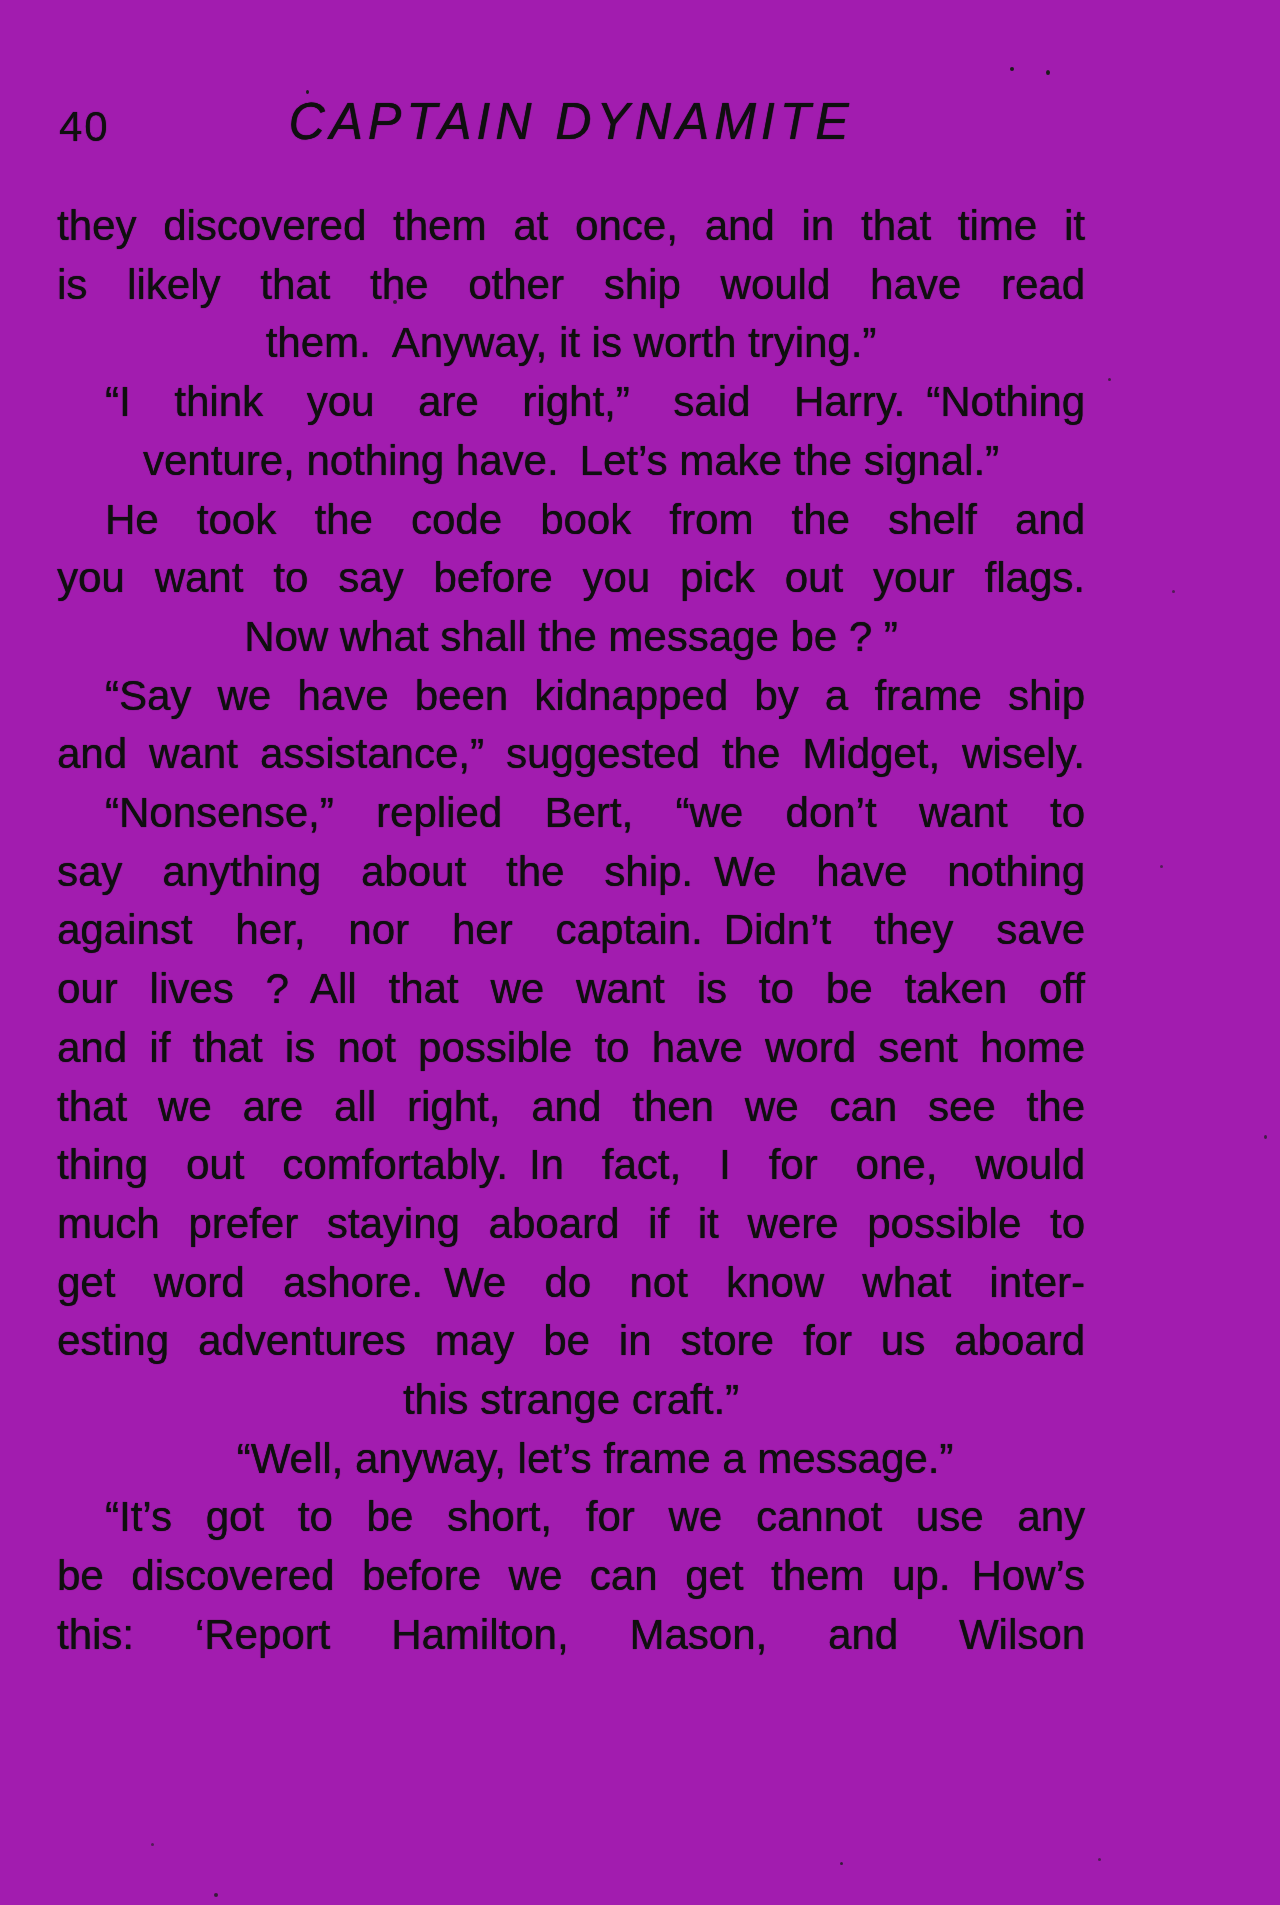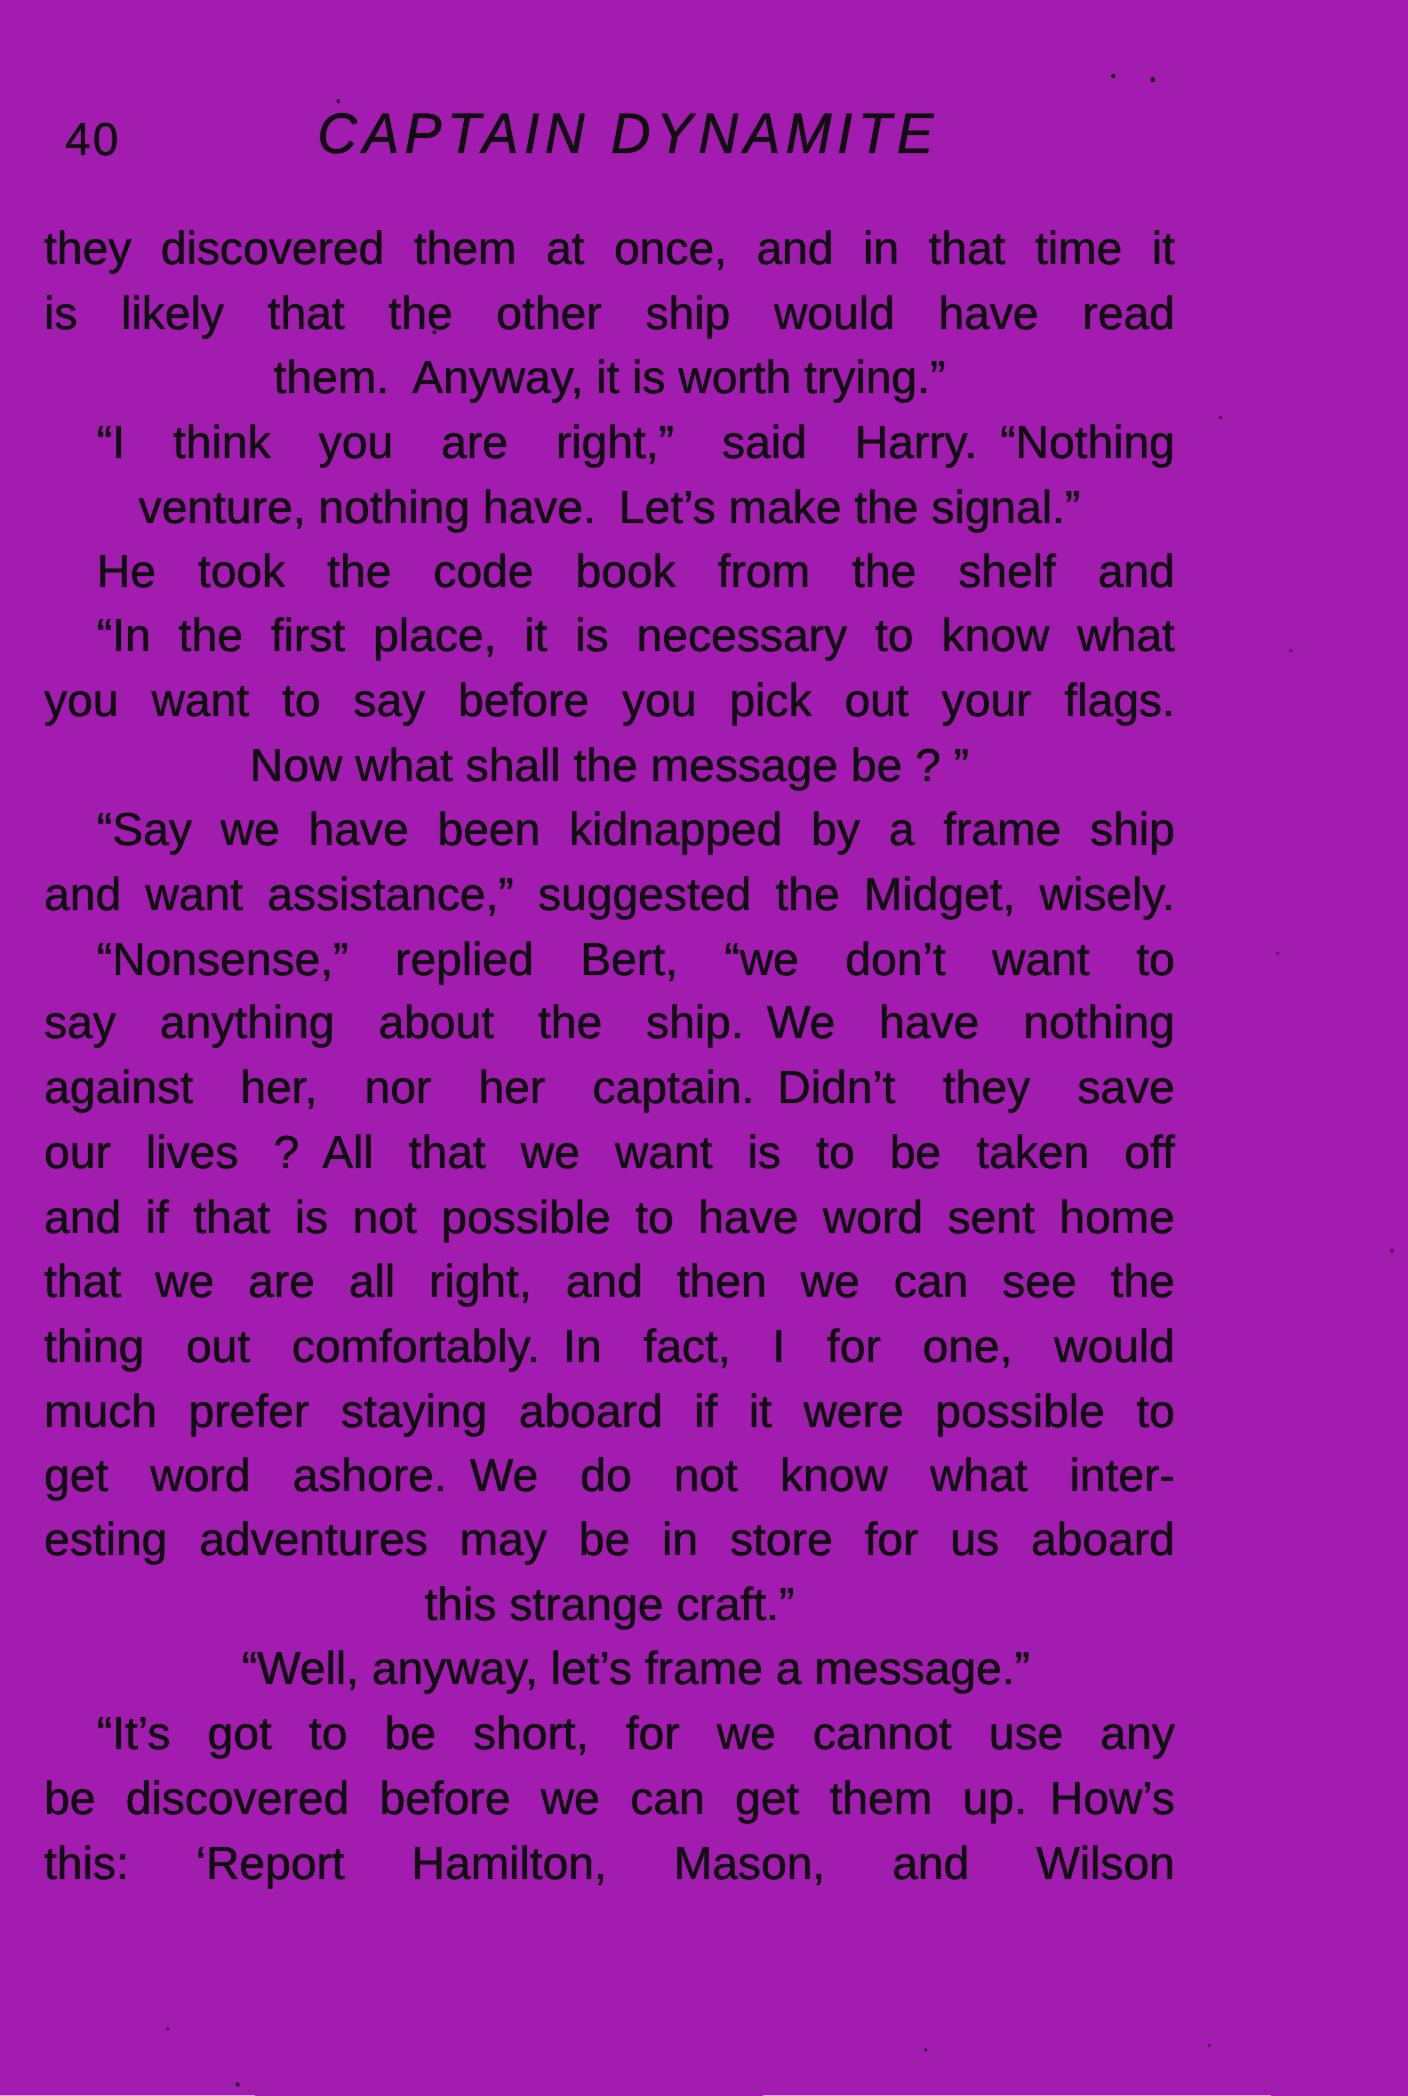--- a/index.html
+++ b/index.html
@@ -41,21 +41,21 @@
     line-height: 58px;
     letter-spacing: 5px;
     white-space: nowrap;
     transform: scaleY(1.04);
     text-shadow: 0 0 1px rgba(10,10,10,0.9), 0.5px 0 0 rgba(10,10,10,0.55);
   }
   
   .textblock {
     position: absolute;
     top: 197px;
-    left: 40px;
+    left: 57px;
     width: 1028px;
     font-size: 42px;
     line-height: 58.7px;
     text-shadow: 0 0 1px rgba(10,10,10,0.85), 0.4px 0 0 rgba(10,10,10,0.45);
   }
   .line {
     text-align: center;
     white-space: normal;
   }
   .line.j {
@@ -82,21 +82,20 @@
     <span class="running-title">CAPTAIN DYNAMITE</span>
   </div>
 
   <div class="textblock">
     <div class="line j">they discovered them at once, and in that time it</div>
     <div class="line j">is likely that the other ship would have read</div>
     <div class="line">them. Anyway, it is worth trying.”</div>
     <div class="line j ind">“I think you are right,” said Harry. “Nothing</div>
     <div class="line">venture, nothing have. Let’s make the signal.”</div>
     <div class="line j ind">He took the code book from the shelf and</div>
-    <div class="line j ind">“In the first place, it is necessary to know what</div>
     <div class="line j">you want to say before you pick out your flags.</div>
     <div class="line">Now what shall the message be ? ”</div>
     <div class="line j ind">“Say we have been kidnapped by a frame ship</div>
     <div class="line j">and want assistance,” suggested the Midget, wisely.</div>
     <div class="line j ind">“Nonsense,” replied Bert, “we don’t want to</div>
     <div class="line j">say anything about the ship. We have nothing</div>
     <div class="line j">against her, nor her captain. Didn’t they save</div>
     <div class="line j">our lives ? All that we want is to be taken off</div>
     <div class="line j">and if that is not possible to have word sent home</div>
     <div class="line j">that we are all right, and then we can see the</div>

